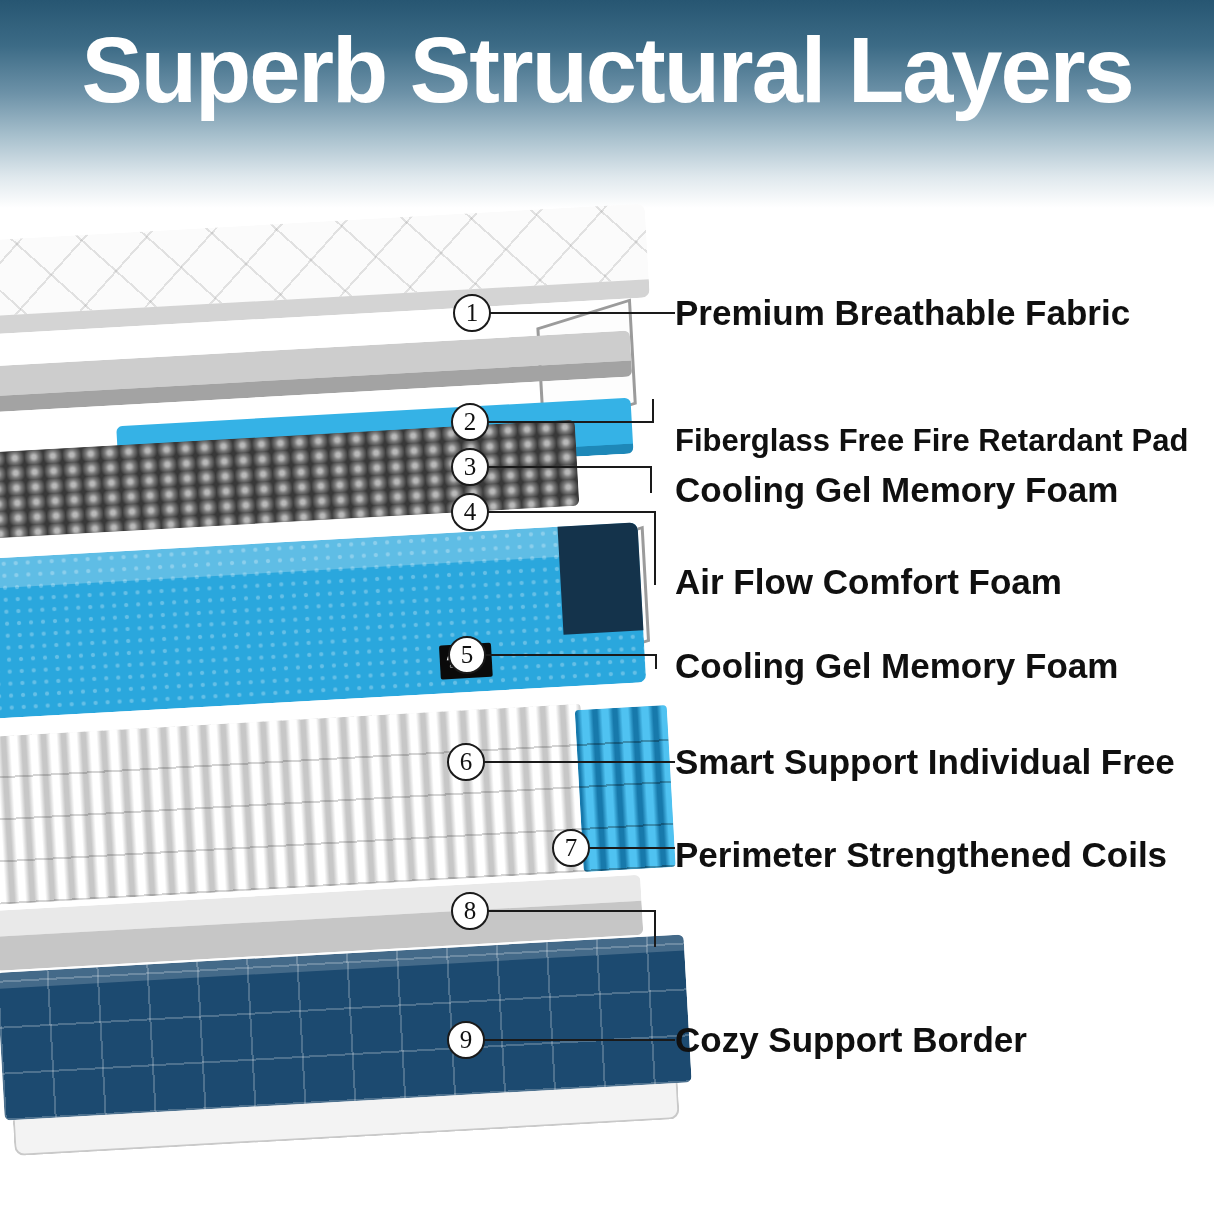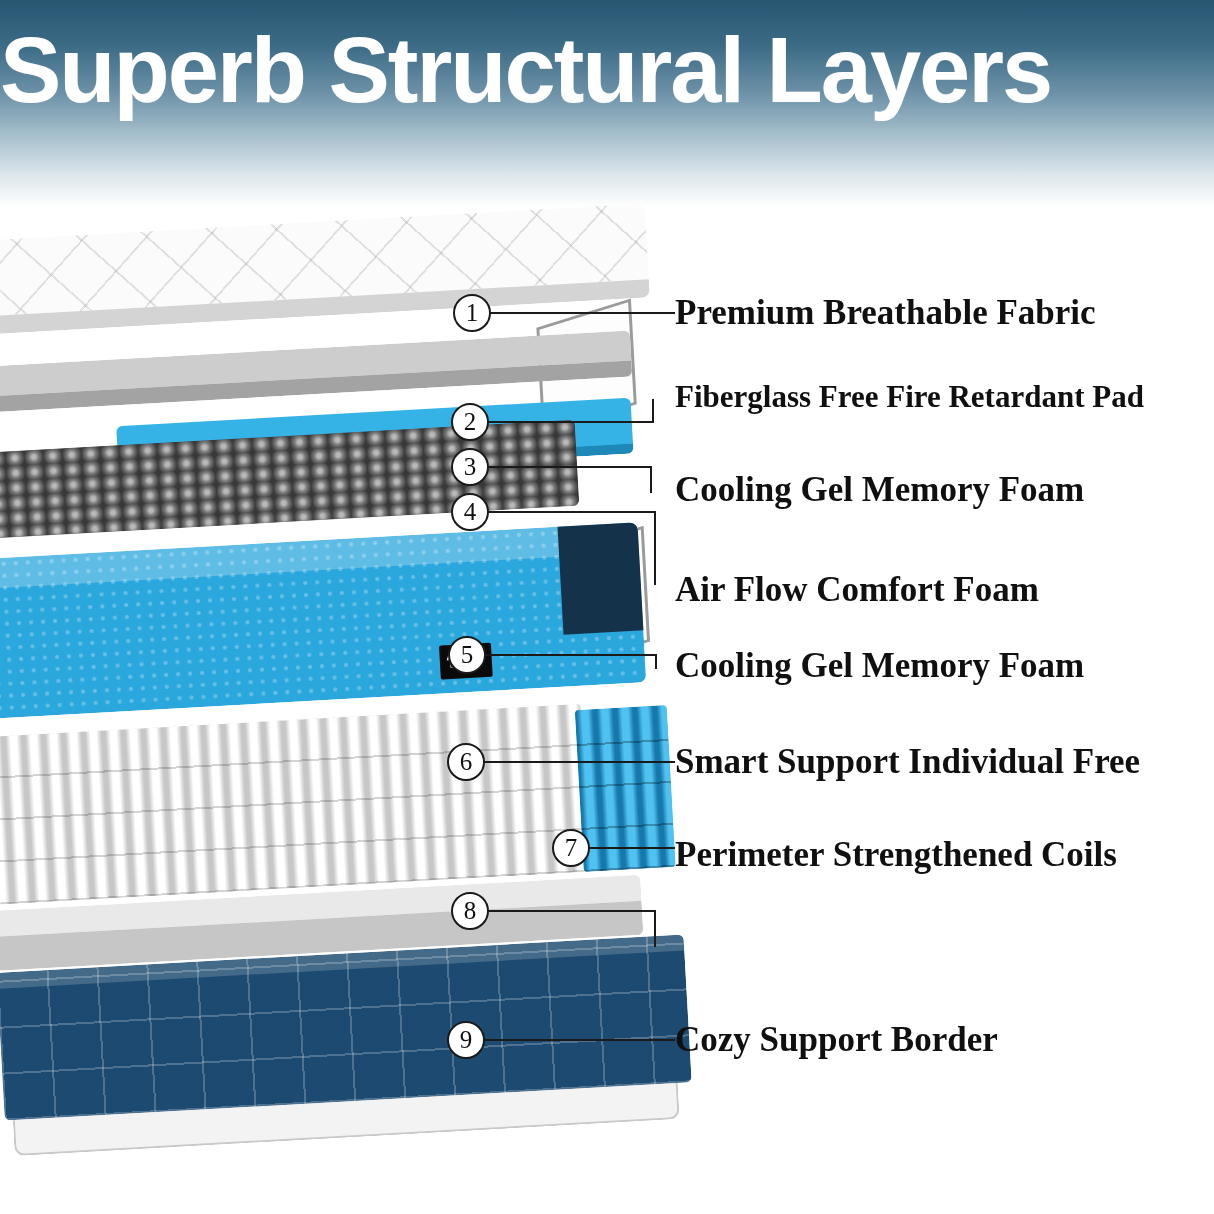--- a/index.html
+++ b/index.html
@@ -1,21 +1,21 @@
 <!DOCTYPE html>
 <html><head>
 <meta charset="utf-8">
 <style>
   html,body{margin:0;padding:0;background:#fff;}
   .page{position:relative;width:1214px;height:1214px;background:#ffffff;overflow:hidden;
         font-family:"Liberation Sans",sans-serif;}
   
   .header{position:absolute;left:0;top:0;width:1214px;height:208px;
           background:linear-gradient(180deg,#275672 0%,#3c6b86 22%,#6d92a8 45%,#a6bfcc 65%,#dfe8ed 85%,#ffffff 100%);}
-  .title{position:absolute;left:0;top:18px;width:1214px;text-align:left;
+  .title{position:absolute;left:0;top:18px;width:1214px;text-align:center;
          font-family:"Liberation Sans",sans-serif;font-weight:700;font-size:92px;
          letter-spacing:-2px;color:#ffffff;white-space:nowrap;}
   
   .mattress{position:absolute;left:-45px;top:230px;width:700px;height:950px;
             transform:rotate(-3.2deg);transform-origin:0 0;z-index:1;}
   .layer{position:absolute;}
   .sheet{position:absolute;background:#fdfdfd;border:3px solid #9b9b9b;transform:skewY(-14deg);z-index:0;}
   .tex-quilt{background-color:#fbfbfb;
     background-image:repeating-linear-gradient(45deg,rgba(120,120,120,0.20) 0 2px,transparent 2px 46px),
                      repeating-linear-gradient(135deg,rgba(120,120,120,0.20) 0 2px,transparent 2px 46px);}
@@ -39,22 +39,22 @@
        border-radius:2px;padding-top:5px;box-sizing:border-box;z-index:5;}
   .tag .tname{font-size:12px;font-weight:700;line-height:1.1;}
   .tag .ttag{font-size:5px;line-height:1.4;color:#e6e6e6;}
   
   .badge{position:absolute;width:38px;height:38px;border-radius:50%;background:#ffffff;
          border:2.5px solid #1a1a1a;box-sizing:border-box;display:flex;align-items:center;justify-content:center;
          font-family:"Liberation Serif",serif;font-size:25px;font-weight:400;color:#111;z-index:30;}
   .hline{position:absolute;height:2px;background:#1a1a1a;z-index:20;}
   .vline{position:absolute;width:2px;background:#1a1a1a;z-index:20;}
   .clabel{position:absolute;left:675px;transform:translateY(-50%);white-space:nowrap;
-          font-family:Liberation Serif, serif;font-weight:700;font-size:35px;color:#101010;z-index:20;}
-  .clabel.small{font-size:31px;}
+          font-family:Liberation Sans, sans-serif;font-weight:700;font-size:35px;color:#101010;z-index:20;}
+  .clabel.small{font-size:31px;margin-top:44px;}
 </style>
 </head>
 <body>
 
 <div class="page">
 
   <div class="header">
     <div class="title">Superb Structural Layers</div>
   </div>
 
@@ -114,21 +114,21 @@
   <div class="clabel small" style="top:397px;">Fiberglass Free Fire Retardant Pad</div>
 
   <div class="badge" style="left:451px;top:448px;">3</div>
   <div class="hline" style="left:487px;top:466px;width:165px;"></div>
   <div class="vline" style="left:650px;top:466px;height:27px;"></div>
   <div class="clabel" style="top:490px;">Cooling Gel Memory Foam</div>
 
   <div class="badge" style="left:451px;top:493px;">4</div>
   <div class="hline" style="left:487px;top:511px;width:169px;"></div>
   <div class="vline" style="left:654px;top:511px;height:74px;"></div>
-  <div class="clabel" style="top:582px;margin-top:8px;">Air Flow Comfort Foam</div>
+  <div class="clabel" style="top:582px;">Air Flow Comfort Foam</div>
 
   <div class="badge" style="left:448px;top:636px;">5</div>
   <div class="hline" style="left:484px;top:654px;width:173px;"></div>
   <div class="vline" style="left:655px;top:654px;height:15px;"></div>
   <div class="clabel" style="top:666px;">Cooling Gel Memory Foam</div>
 
   <div class="badge" style="left:447px;top:743px;">6</div>
   <div class="hline" style="left:483px;top:761px;width:192px;"></div>
   <div class="clabel" style="top:762px;">Smart Support Individual Free</div>
 

